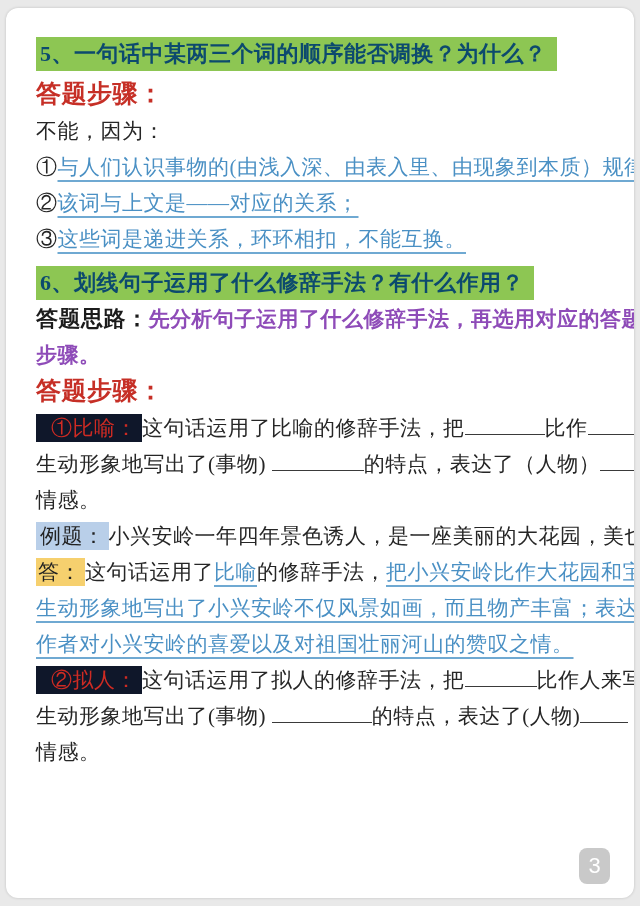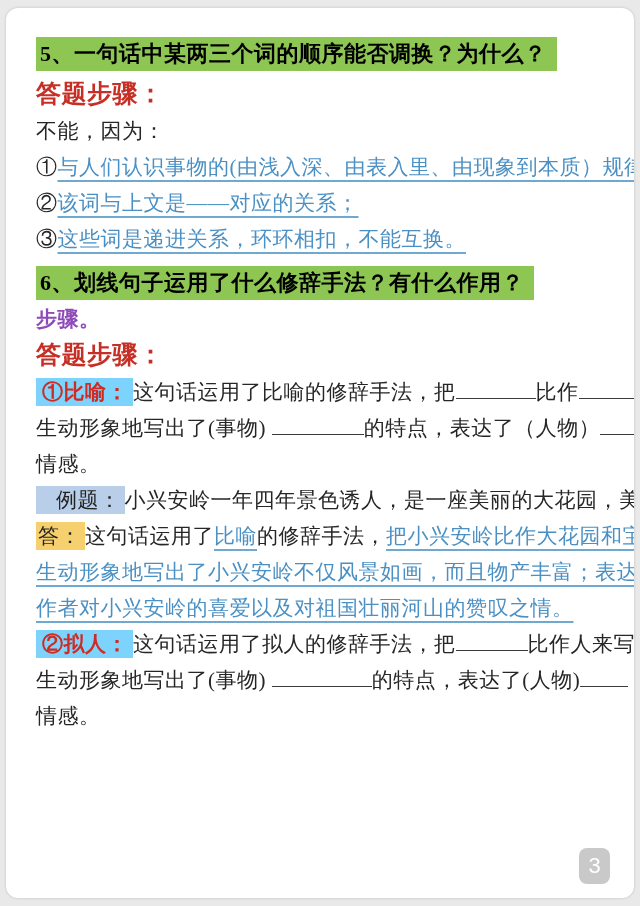--- a/index.html
+++ b/index.html
@@ -23,21 +23,21 @@
   .line {
     font-size: 21px;
     line-height: 36px;
     color: #262626;
     letter-spacing: 0.5px;
     white-space: nowrap;
   }
   .q-header {
     display: inline-block;
     background: #8dc653;
-    color: #000000;
+    color: #0c4a6e;
     font-weight: bold;
     font-size: 22px;
     line-height: 30px;
     padding: 2px 10px 2px 4px;
   }
   .h5-header { margin: 0 0 4px 0; }
   .h6-header { margin: 8px 0 0 0; }
   .red-label {
     color: #c62f26;
     font-weight: bold;
@@ -54,29 +54,29 @@
   }
   .blue-u {
     color: #4a90c4;
     text-decoration: underline;
     text-decoration-color: #6fa9d2;
     text-decoration-thickness: 1.5px;
     text-underline-offset: 6px;
   }
   .marker { color: #262626; }
   .lbl-yellow {
-    background: #7dd3fc;
+    background: #0f172a;
     color: #cf2b23;
-    font-weight: bold;
-    padding: 2px 5px 2px 6px;
+    font-weight: normal;
+    padding: 2px 5px 2px 15px;
   }
   .lbl-blue {
     background: #b9cfe9;
     color: #222222;
-    padding: 2px 4px 2px 20px;
+    padding: 2px 4px 2px 4px;
   }
   .lbl-orange {
     background: #f6d06e;
     color: #222222;
     padding: 2px 4px 2px 2px;
   }
   .blank {
     display: inline-block;
     border-bottom: 1.6px solid #3a3a3a;
     height: 20px;
@@ -116,20 +116,23 @@
       <span class="marker">②</span><span class="blue-u">该词与上文是——对应的关系；</span>
     </div>
     <div class="line">
       <span class="marker">③</span><span class="blue-u">这些词是递进关系，环环相扣，不能互换。</span>
     </div>
 
     <div class="line h6-header">
       <span class="q-header">6、划线句子运用了什么修辞手法？有什么作用？</span>
     </div>
     <div class="line">
+      <span class="black-label">答题思路：</span><span class="purple">先分析句子运用了什么修辞手法，再选用对应的答题</span>
+    </div>
+    <div class="line">
       <span class="purple">步骤。</span>
     </div>
     <div class="line">
       <span class="red-label">答题步骤：</span>
     </div>
 
     <div class="line">
       <span class="lbl-yellow">①比喻：</span><span>这句话运用了比喻的修辞手法，把</span><span class="blank" style="width:80px"></span><span>比作</span><span class="blank" style="width:56px"></span><span>；</span>
     </div>
     <div class="line">

